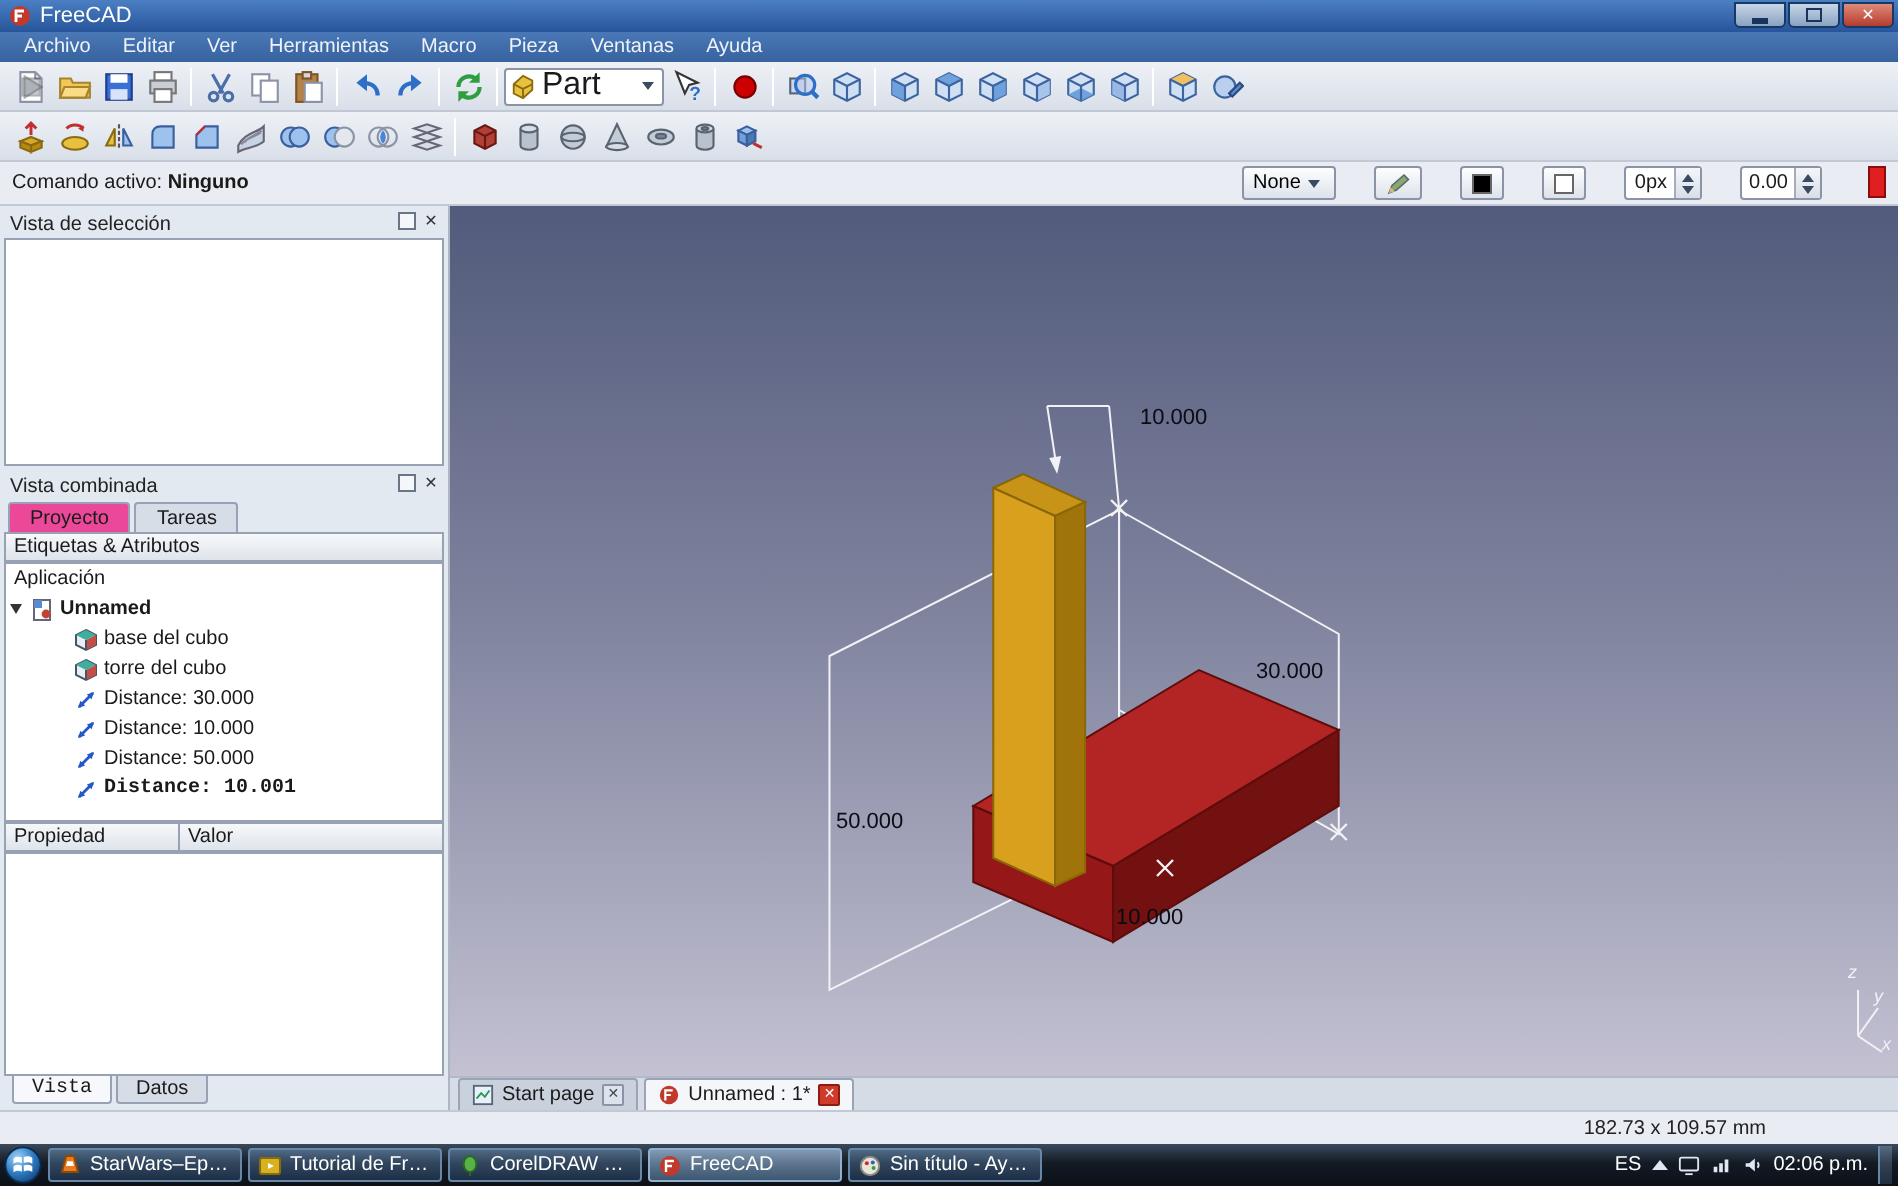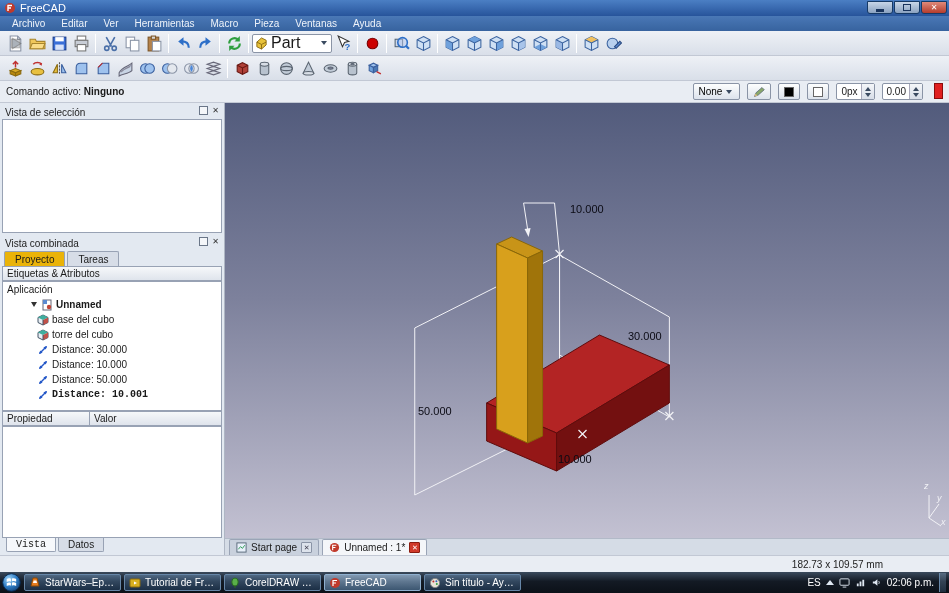--- a/index.html
+++ b/index.html
@@ -27,21 +27,21 @@
   .tbtn { width:22px; height:22px; border:none; background:transparent; display:flex; align-items:center; justify-content:center; padding:0; }
   .tbtn svg { width:17px; height:17px; display:block; }
   .tbtn.dim { opacity:.45; }
   .tsep { width:1px; height:19px; background:#b6bdc9; border-right:1px solid #fff; margin:0 3px; }
   .wb-combo { height:19px; width:80px; background:#fff; border:1px solid #8a94a6; border-radius:2px; display:flex; align-items:center; gap:3px; padding:0 2px; font-size:16px; }
   .wb-combo svg { width:13px; height:13px; }
   .dd { width:0; height:0; border-left:3px solid transparent; border-right:3px solid transparent; border-top:4px solid #3a4a60; margin-left:auto; margin-right:2px; }
 
   
   .cmdbar { height:22px; flex:0 0 22px; background:#e9edf3; border-bottom:1px solid #c2c8d4; display:flex; align-items:center; padding:0 6px; font-size:10px; }
-  .cmd-right { margin-left:auto; display:flex; gap:7px; }
+  .cmd-right { margin-left:auto; display:flex; gap:19px; }
   .cmd-btn { height:17px; border:1px solid #8a94a6; border-radius:2px; background:linear-gradient(#fdfefe,#dde3ec); display:flex; align-items:center; gap:4px; padding:0 5px; font-size:10px; }
   .sw { width:10px; height:10px; display:block; border:1px solid #666; }
   .sw.black { background:#000; }
   .sw.white { background:#fff; }
   .spin { height:17px; border:1px solid #8a94a6; border-radius:2px; background:#fff; display:flex; align-items:center; padding-left:4px; gap:3px; font-size:10px; }
   .spin-arrows { display:flex; flex-direction:column; justify-content:center; gap:2px; background:linear-gradient(#f4f6f9,#d8dee8); border-left:1px solid #aab; height:100%; padding:0 3px; }
   .spin-arrows .up { width:0; height:0; border-left:3px solid transparent; border-right:3px solid transparent; border-bottom:4px solid #3a4a60; }
   .spin-arrows .dn { width:0; height:0; border-left:3px solid transparent; border-right:3px solid transparent; border-top:4px solid #3a4a60; }
   .red-ind { width:9px; height:16px; background:#e02020; border:1px solid #8a0c0c; margin-left:4px; }
 
@@ -51,25 +51,25 @@
   .panel-title { height:14px; display:flex; align-items:center; font-size:10px; color:#222; padding:0 3px; position:relative; }
   .pt-btns { position:absolute; right:2px; top:1px; display:flex; gap:3px; }
   .pt-float { width:9px; height:9px; border:1px solid #6a7688; background:#f4f6f9; }
   .pt-close { width:9px; height:9px; position:relative; }
   .pt-close::before { content:"✕"; font-size:8px; line-height:9px; color:#333; display:block; text-align:center; }
   .panel-box { background:#fff; border:1px solid #98a2b4; }
   .sel-box { height:114px; }
   .combined { flex:1; display:flex; flex-direction:column; min-height:0; }
   .ptabs { height:16px; display:flex; align-items:flex-end; gap:2px; padding-left:2px; }
   .ptab { height:15px; padding:0 10px; font-size:10px; border:1px solid #98a2b4; border-bottom:none; border-radius:2px 2px 0 0; background:#d7dde7; display:flex; align-items:center; }
-  .ptab.active { background:#eab308;margin-top:40px; }
+  .ptab.active { background:#ec4899;margin-top:40px; }
   .attr-header { height:15px; font-size:10px; background:linear-gradient(#f6f8fa,#dfe4ec); border:1px solid #98a2b4; display:flex; align-items:center; padding:0 4px; }
   .tree-box { height:130px; overflow:hidden; font-size:10px; }
   .tree-row { height:15px; display:flex; align-items:center; gap:3px; padding-left:4px; white-space:nowrap; }
-  .tree-row.doc { padding-left:28px; }
+  .tree-row.doc { padding-left:2px; }
   .tree-row.child { padding-left:34px; }
   .tree-row b { font-weight:bold; }
   .bold-label { font-weight:bold;font-family:Liberation Mono, monospace; }
   .expander { width:0; height:0; border-left:3.5px solid transparent; border-right:3.5px solid transparent; border-top:5px solid #333; margin-right:1px; }
   .ticon svg { width:12px; height:12px; display:block; }
   .prop-header { height:15px; display:grid; grid-template-columns:88px 1fr; font-size:10px; }
   .prop-header > div { background:linear-gradient(#f6f8fa,#dfe4ec); border:1px solid #98a2b4; border-left:none; display:flex; align-items:center; padding:0 4px; }
   .prop-header > div:first-child { border-left:1px solid #98a2b4; }
   .prop-box { flex:1; min-height:0; }
   .btabs { height:15px; display:flex; align-items:flex-start; gap:2px; padding-left:4px; }

